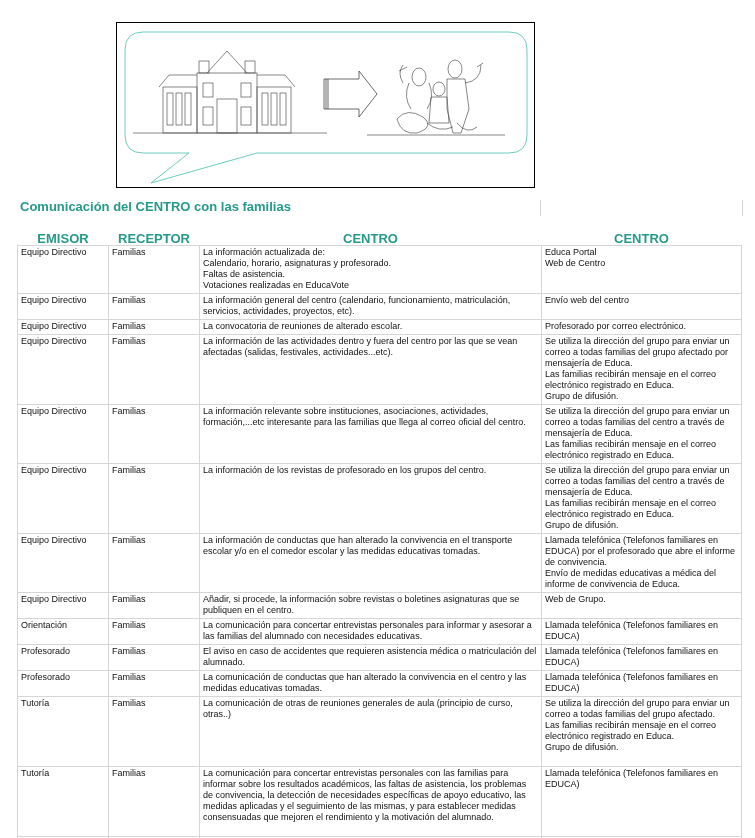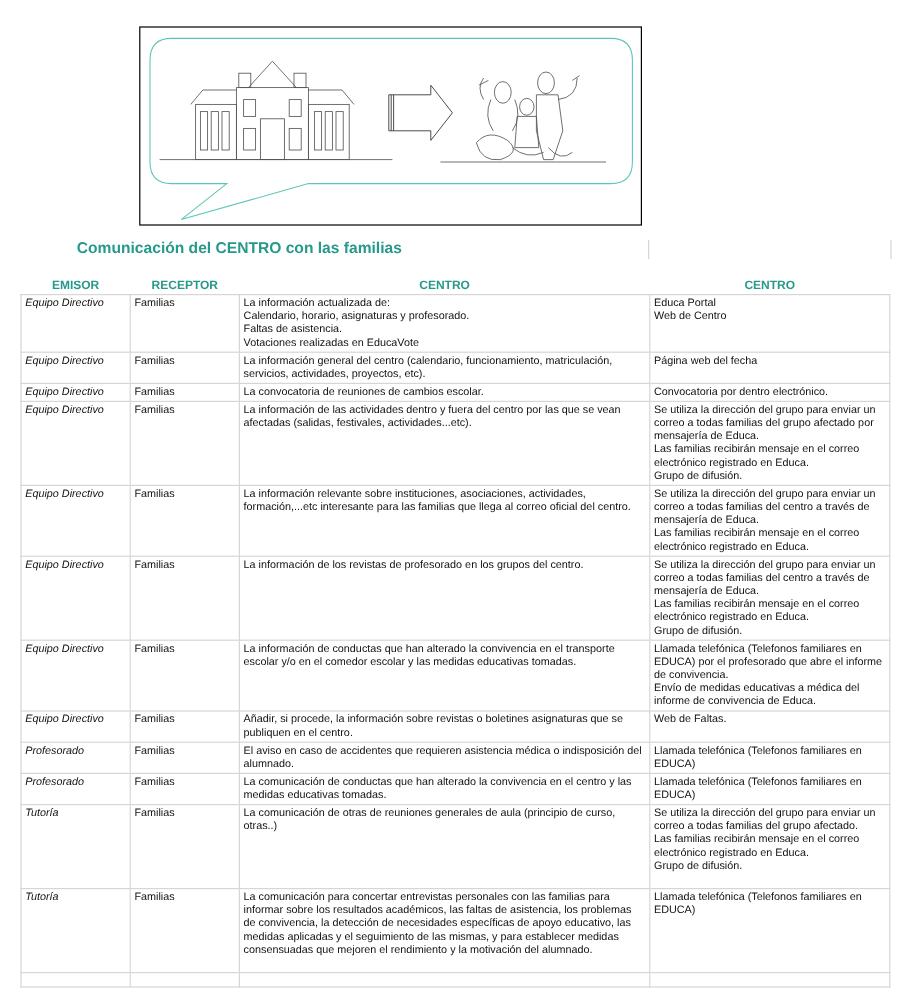--- a/index.html
+++ b/index.html
@@ -9,40 +9,39 @@
     }
     .hero {
       position: absolute; left: 116px; top: 22px; width: 419px; height: 166px;
       border: 1px solid #000; box-sizing: border-box; background: #fff;
     }
     .hero svg { display: block; }
     .title {
       position: absolute; left: 20px; top: 199px;
       font-size: 13px; font-weight: bold; color: #2a9d8f;
       color: #26998b;
-      margin-left: 44px;
     }
     .title-sep {
       position: absolute; top: 200px; width: 1px; height: 16px; background: #d6d6d6;
     }
     .grid {
       position: absolute; left: 17px; top: 231px;
       border-collapse: collapse; table-layout: fixed;
       font-size: 9px; line-height: 11px;
     }
     .grid th {
-      color: #26998b; font-weight: bold; font-size: 10px;
+      color: #26998b; font-weight: bold; font-size: 13px;
       text-align: center; padding: 2px 0 1px 0; height: 11px;
       border: none;
     }
     .grid td {
       border: 1px solid #d6d6d6; vertical-align: top;
       padding: 1px 3px 2px 3px; white-space: pre-line; color: #111;
     }
-    .grid td.first { border-left-color: #d6d6d6; font-style: italic; }
+    .grid td.first { border-left-color: #d6d6d6; }
   </style>
 </head>
 <body>
 
 <div class="hero">
   <svg width="417" height="164" viewBox="0 0 417 164">
 
     <path d="M26 9 H392 Q410 9 410 27 V112 Q410 130 392 130 H140 L34 160 L72 130 H26 Q8 130 8 112 V27 Q8 9 26 9 Z" fill="none" stroke="#5cc7b5" stroke-width="0.9"></path>
 
     <g fill="none" stroke="#555" stroke-width="0.7">
@@ -118,27 +117,27 @@
 Calendario, horario, asignaturas y profesorado.
 Faltas de asistencia.
 Votaciones realizadas en EducaVote</td>
         <td>Educa Portal
 Web de Centro</td>
       </tr>
       <tr style="height: 26px;">
         <td class="first">Equipo Directivo</td>
         <td>Familias</td>
         <td>La información general del centro (calendario, funcionamiento, matriculación, servicios, actividades, proyectos, etc).</td>
-        <td>Página web del fecha</td>
+        <td>Envío web del centro</td>
       </tr>
       <tr style="height: 15px;">
         <td class="first">Equipo Directivo</td>
         <td>Familias</td>
-        <td>La convocatoria de reuniones de cambios escolar.</td>
-        <td>Convocatoria por dentro electrónico.</td>
+        <td>La convocatoria de reuniones de alterado escolar.</td>
+        <td>Profesorado por correo electrónico.</td>
       </tr>
       <tr style="height: 70px;">
         <td class="first">Equipo Directivo</td>
         <td>Familias</td>
         <td>La información de las actividades dentro y fuera del centro por las que se vean afectadas (salidas, festivales, actividades...etc).</td>
         <td>Se utiliza la dirección del grupo para enviar un correo a todas familias del grupo afectado por mensajería de Educa.
 Las familias recibirán mensaje en el correo electrónico registrado en Educa.
 Grupo de difusión.</td>
       </tr>
       <tr style="height: 59px;">
@@ -160,26 +159,32 @@
         <td class="first">Equipo Directivo</td>
         <td>Familias</td>
         <td>La información de conductas que han alterado la convivencia en el transporte escolar y/o en el comedor escolar y las medidas educativas tomadas.</td>
         <td>Llamada telefónica (Telefonos familiares en EDUCA) por el profesorado que abre el informe de convivencia.
 Envío de medidas educativas a médica del informe de convivencia de Educa.</td>
       </tr>
       <tr style="height: 26px;">
         <td class="first">Equipo Directivo</td>
         <td>Familias</td>
         <td>Añadir, si procede, la información sobre revistas o boletines asignaturas que se publiquen en el centro.</td>
-        <td>Web de Faltas.</td>
+        <td>Web de Grupo.</td>
+      </tr>
+      <tr style="height: 26px;">
+        <td class="first">Orientación</td>
+        <td>Familias</td>
+        <td>La comunicación para concertar entrevistas personales para informar y asesorar a las familias del alumnado con necesidades educativas.</td>
+        <td>Llamada telefónica (Telefonos familiares en EDUCA)</td>
       </tr>
       <tr style="height: 26px;">
         <td class="first">Profesorado</td>
         <td>Familias</td>
-        <td>El aviso en caso de accidentes que requieren asistencia médica o indisposición del alumnado.</td>
+        <td>El aviso en caso de accidentes que requieren asistencia médica o matriculación del alumnado.</td>
         <td>Llamada telefónica (Telefonos familiares en EDUCA)</td>
       </tr>
       <tr style="height: 26px;">
         <td class="first">Profesorado</td>
         <td>Familias</td>
         <td>La comunicación de conductas que han alterado la convivencia en el centro y las medidas educativas tomadas.</td>
         <td>Llamada telefónica (Telefonos familiares en EDUCA)</td>
       </tr>
       <tr style="height: 70px;">
         <td class="first">Tutoría</td>

